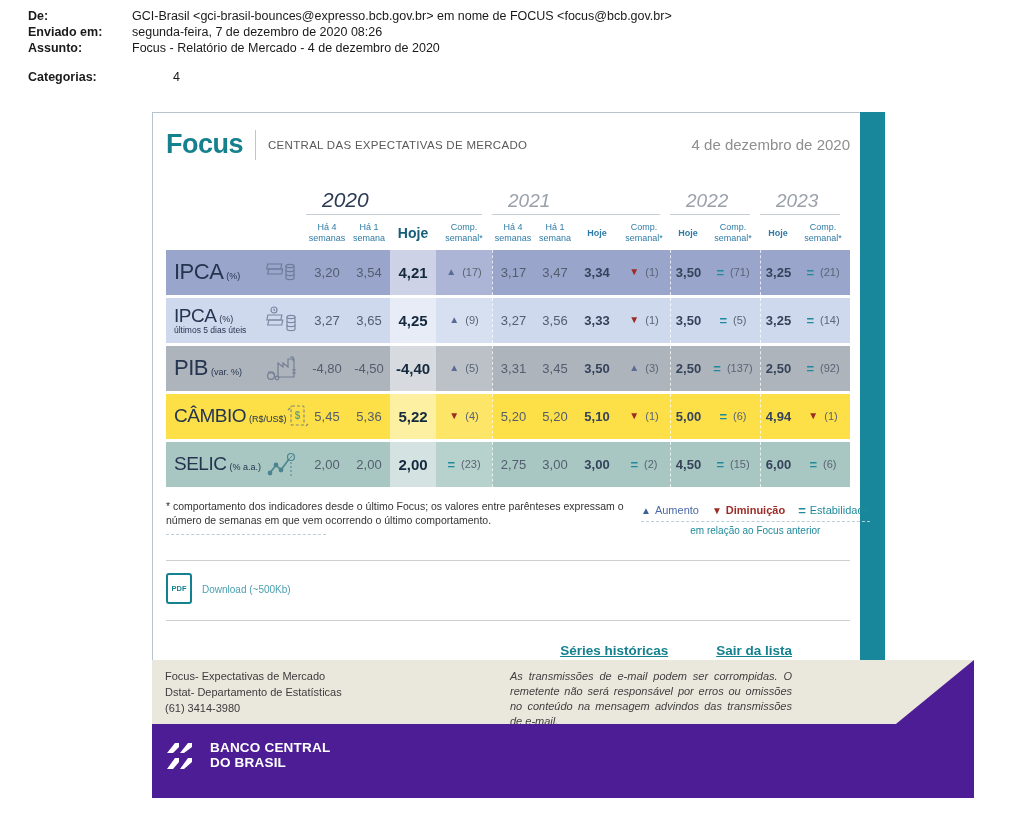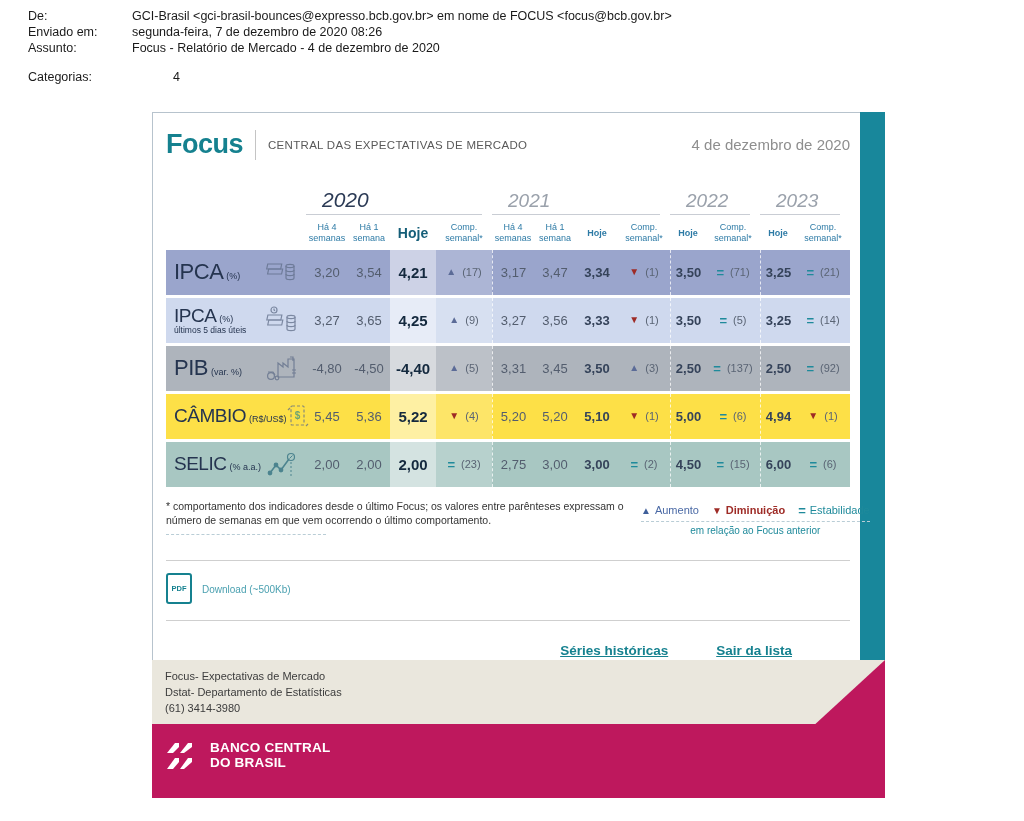--- a/index.html
+++ b/index.html
@@ -2,21 +2,21 @@
 <html><head>
 <meta charset="utf-8">
 <style>
   * { margin:0; padding:0; box-sizing:border-box; }
   html,body { width:1024px; height:821px; background:#fff; font-family:"Liberation Sans", sans-serif; }
   .page { position:relative; width:1024px; height:821px; background:#fff; overflow:hidden; }
 
   
   .mail-head { position:absolute; left:8px; top:8px; font-size:12.5px; color:#1a1a1a; }
   .mh-row { display:flex; line-height:16px; }
-  .mh-label { width:124px; font-weight:normal;padding-left:20px; }
+  .mh-label { width:124px; font-weight:bold;padding-left:20px; }
   .mh-value { white-space:nowrap; }
   .mh-cat { margin-top:13px;gap:41px; }
 
   
   .card { position:absolute; left:152px; top:112px; width:733px; height:686px; background:#fff; border:1px solid #b7c3cd; }
   .teal-bar { position:absolute; top:-1px; right:-1px; width:25px; height:549px; background:#18879B; }
   .content { position:absolute; left:0; top:0; width:708px; padding:0 11px 0 13px; }
 
   .brand-row { display:flex; align-items:center; margin-top:16px; }
   .brand { font-size:27px; font-weight:bold; color:#15818F; letter-spacing:-0.5px; }
@@ -80,21 +80,21 @@
   
   .dl-row { display:flex; align-items:center; gap:10px; margin-top:12px; }
   .pdf-ic { width:26px; height:31px; border:2px solid #15818F; border-radius:3px; display:flex; align-items:center; justify-content:center; font-size:7.5px; font-weight:bold; color:#15818F; }
   .dl-title { font-size:16px; font-weight:bold; color:#15818F; }
   .dl-sub { font-size:10px; color:#4aa0b0; margin-top:2px; }
 
   .links-row { display:flex; justify-content:flex-end; gap:48px; margin-top:22px; padding-right:58px; }
   .tlink { font-size:13.5px; font-weight:bold; color:#15818F; text-decoration:underline; cursor:pointer; }
 
   
-  .footer { position:absolute; left:-1px; bottom:-1px; width:733px; height:138px; background:#be185d; }
+  .footer { position:absolute; left:-1px; bottom:-1px; width:822px; height:138px; background:#4c1d95; }
   .beige { position:relative; width:100%; height:64px; background:#EAE7DD; clip-path:polygon(0 0,100% 0,90.5% 100%,0 100%); padding:9px 0 0 13px; }
   .beige-left { font-size:11px; color:#3c3c3c; line-height:1.45; }
   .disclaimer { position:absolute; left:358px; top:9px; width:282px; font-size:11px; font-style:italic; color:#3f3f3f; text-align:justify; line-height:1.35; }
   .logo-row { display:flex; align-items:flex-start; gap:9px; margin:16px 0 0 13px; }
   .logo-text { color:#fff; font-weight:bold; font-size:13.5px; line-height:1.12; letter-spacing:.2px; }
 </style>
 </head>
 <body>
 
 <div class="page">
@@ -409,20 +409,21 @@
       </div>
     </div>
 
     <div class="footer">
       <div class="beige">
         <div class="beige-left">
           <div>Focus- Expectativas de Mercado</div>
           <div>Dstat- Departamento de Estatísticas</div>
           <div>(61) 3414-3980</div>
         </div>
+        <div class="disclaimer">As transmissões de e-mail podem ser corrompidas. O remetente não será responsável por erros ou omissões no conteúdo na mensagem advindos das transmissões de e-mail.</div>
       </div>
       <div class="logo-row">
         <span>
           <svg width="36" height="32" viewBox="0 0 36 32" fill="#fff">
             <path d="M2 13 L10 3 L14 3 L14 7 L8 13 Z"></path>
             <path d="M13 13 L21 3 L25 3 L25 7 L17 13 Z" transform="translate(2,0)"></path>
             <path d="M2 29 L10 18 L14 18 L14 22 L8 29 Z"></path>
             <path d="M13 29 L21 18 L25 18 L25 22 L17 29 Z" transform="translate(2,0)"></path>
           </svg>
         </span>

